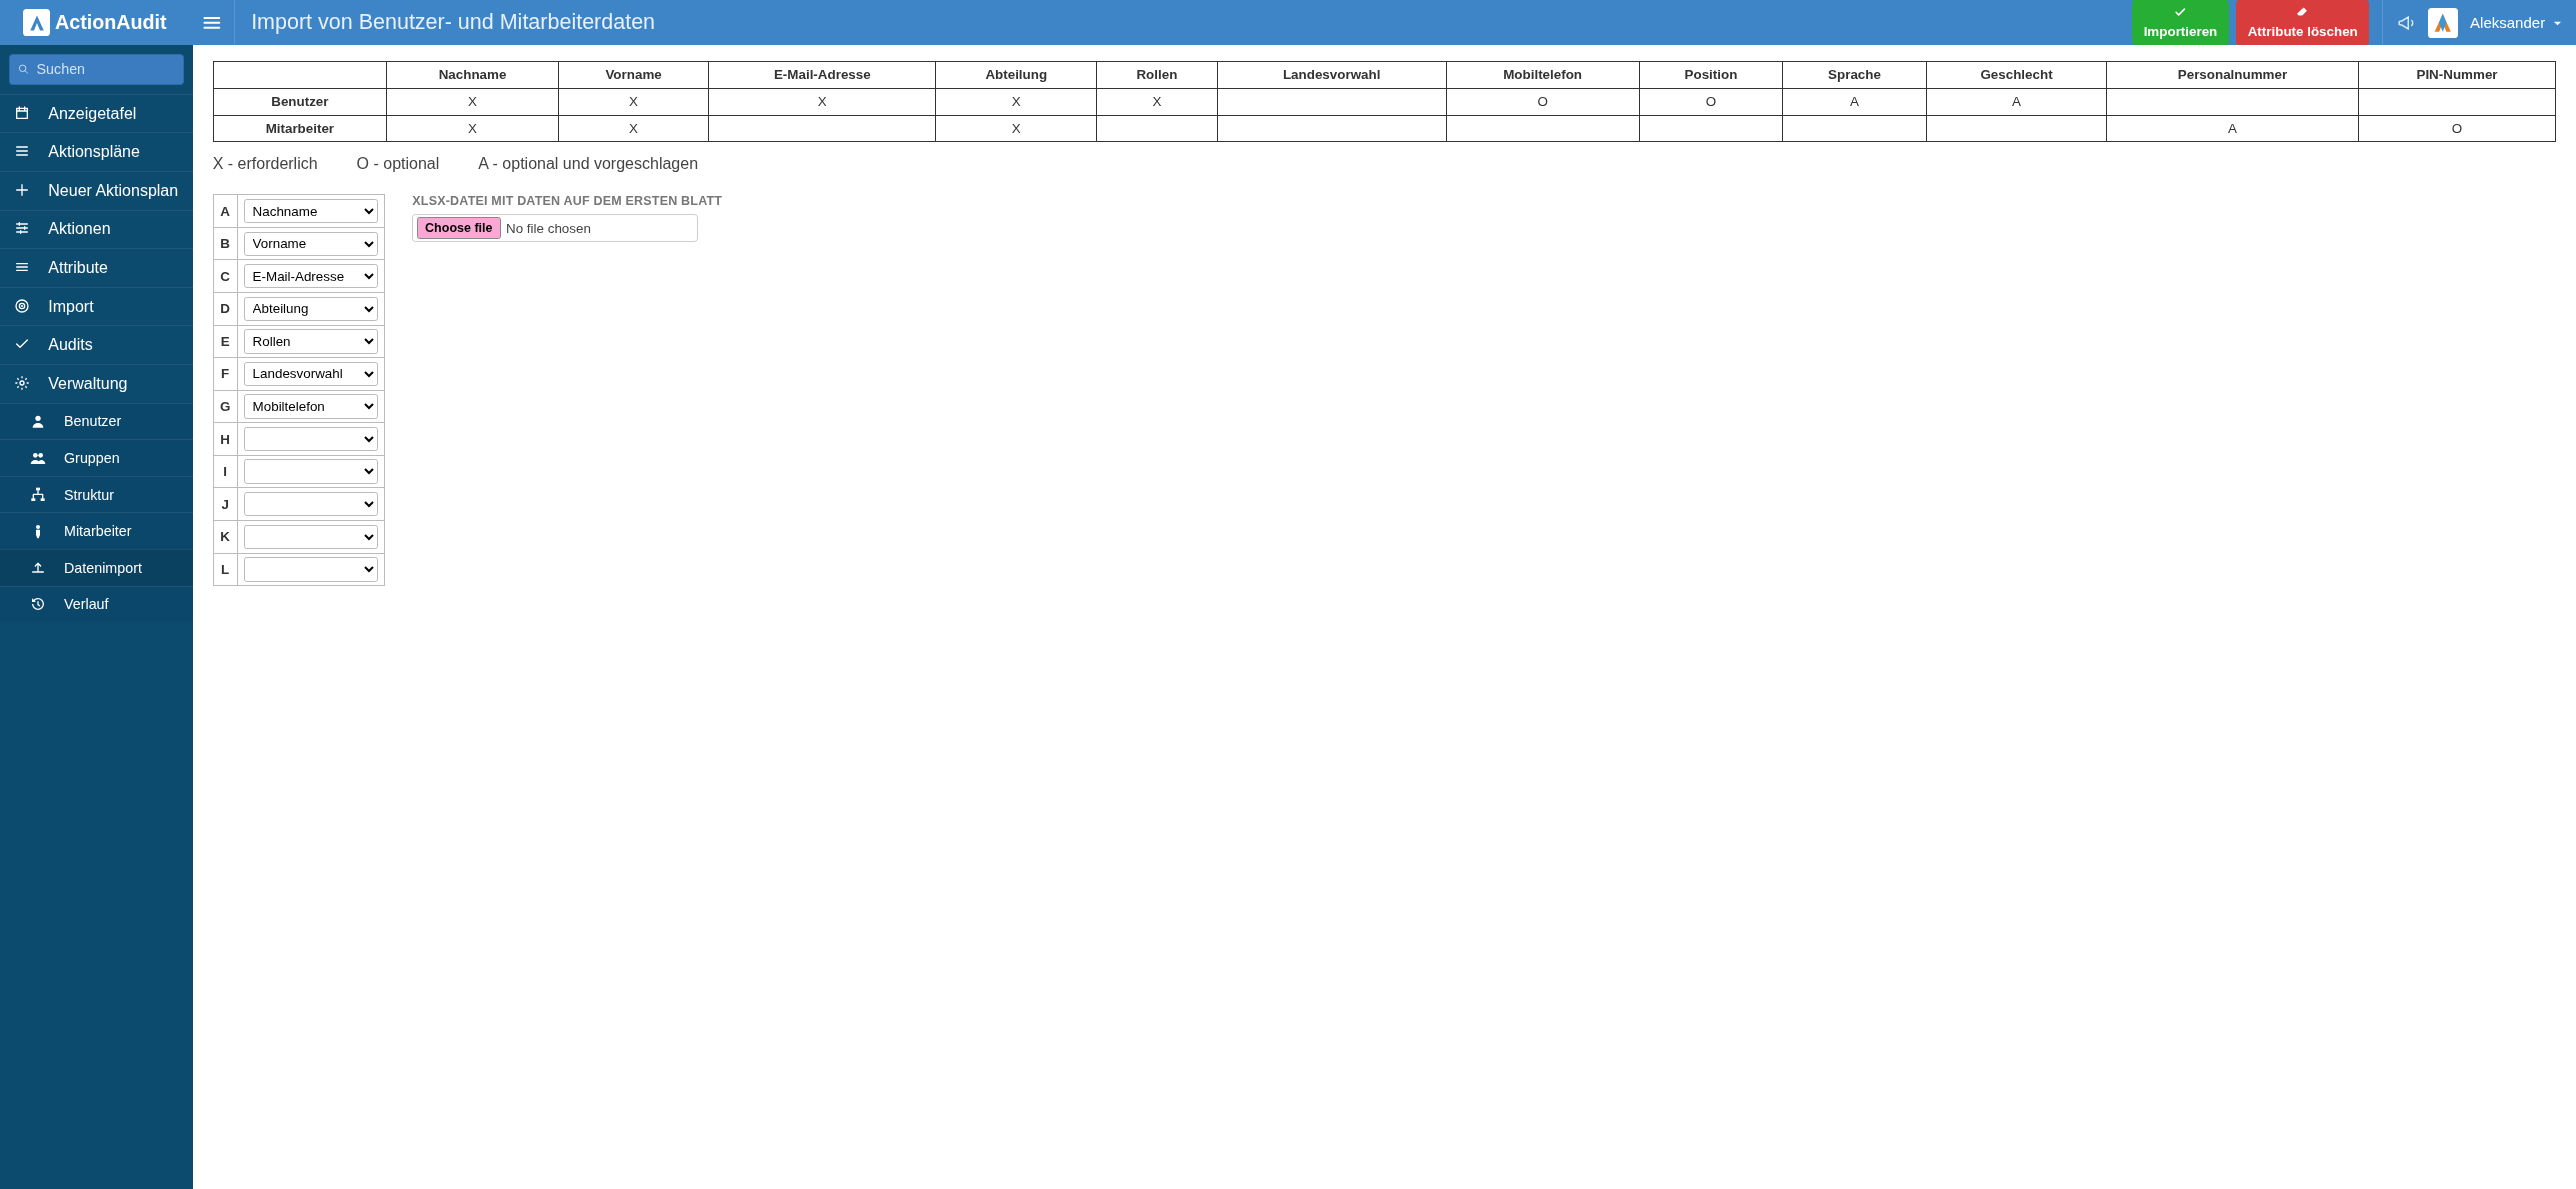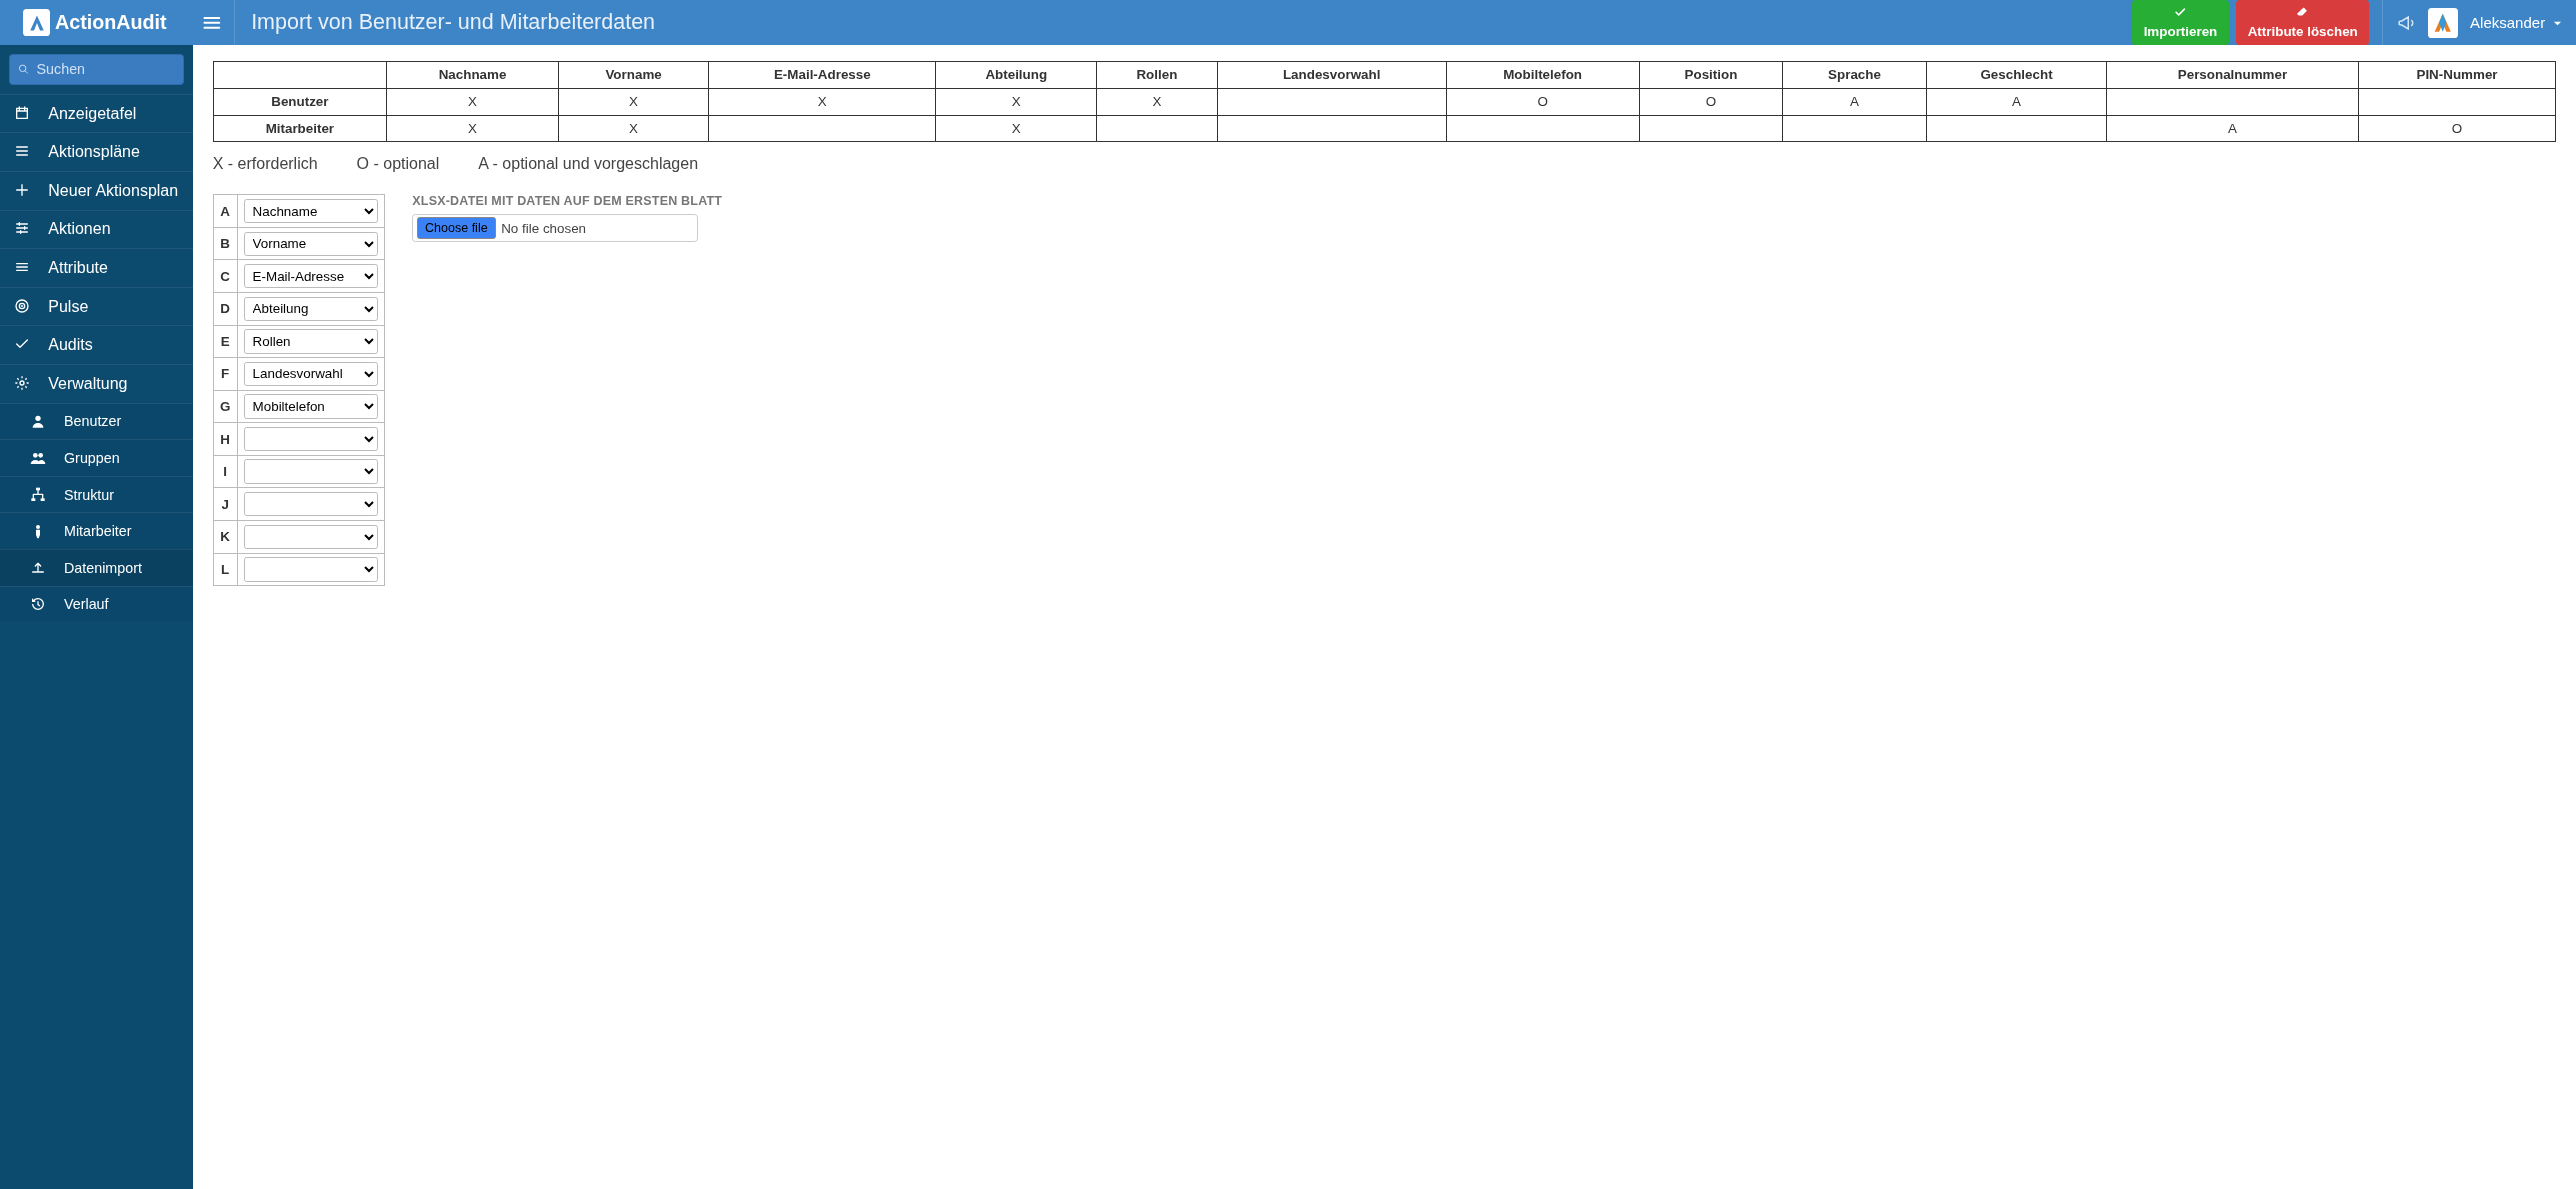--- a/index.html
+++ b/index.html
@@ -92,21 +92,21 @@
   .field-block { display: flex; flex-direction: column; }
   .field-label { font-size: 12.5px; font-weight: 700; color: #777; margin-bottom: 5.4px; letter-spacing: 0.2px; }
   .txt-input {
     width: 322px; padding: 5.4px 9px; border: 0.9px solid #ccc; border-radius: 3.6px; font-size: 13.4px;
   }
   .file-wrap {
     display: flex; align-items: center; gap: 5.4px;
     width: 286px; padding: 2.7px 3.6px; border: 0.9px solid #ccc; border-radius: 3.6px; font-size: 13.4px;
   }
   .file-button {
-    padding: 2.7px 7.2px; border: 0.9px solid #888; border-radius: 2.7px; background: #3b82f6; font-size: 12.5px; cursor: pointer;
+    padding: 2.7px 7.2px; border: 0.9px solid #888; border-radius: 2.7px; background: #f9a8d4; font-size: 12.5px; cursor: pointer; font-weight: bold;
   }
   .file-name { color: #444; font-size: 13.4px; }
 
   svg { display: block; }
 </style>
 </head>
 <body>
 
 <div class="topbar">
   <div class="brand">
@@ -217,21 +217,21 @@
           <span>Attribute</span>
         </a>
         <a href="#">
           <span>
             <svg class="nav-ico" viewBox="0 0 24 24">
               <circle cx="12" cy="12" r="9" fill="none" stroke="#fff" stroke-width="2"></circle>
               <circle cx="12" cy="12" r="4" fill="none" stroke="#fff" stroke-width="2"></circle>
               <circle cx="12" cy="12" r="1.5" fill="#fff"></circle>
             </svg>
           </span>
-          <span>Pulse</span>
+          <span>Import</span>
         </a>
         <a href="#">
           <span>
             <svg class="nav-ico" viewBox="0 0 24 24">
               <path fill="none" stroke="#fff" stroke-width="2" stroke-linecap="round" stroke-linejoin="round" d="M4 12l5 5L20 6"></path>
             </svg>
           </span>
           <span>Audits</span>
         </a>
         <a href="#">

